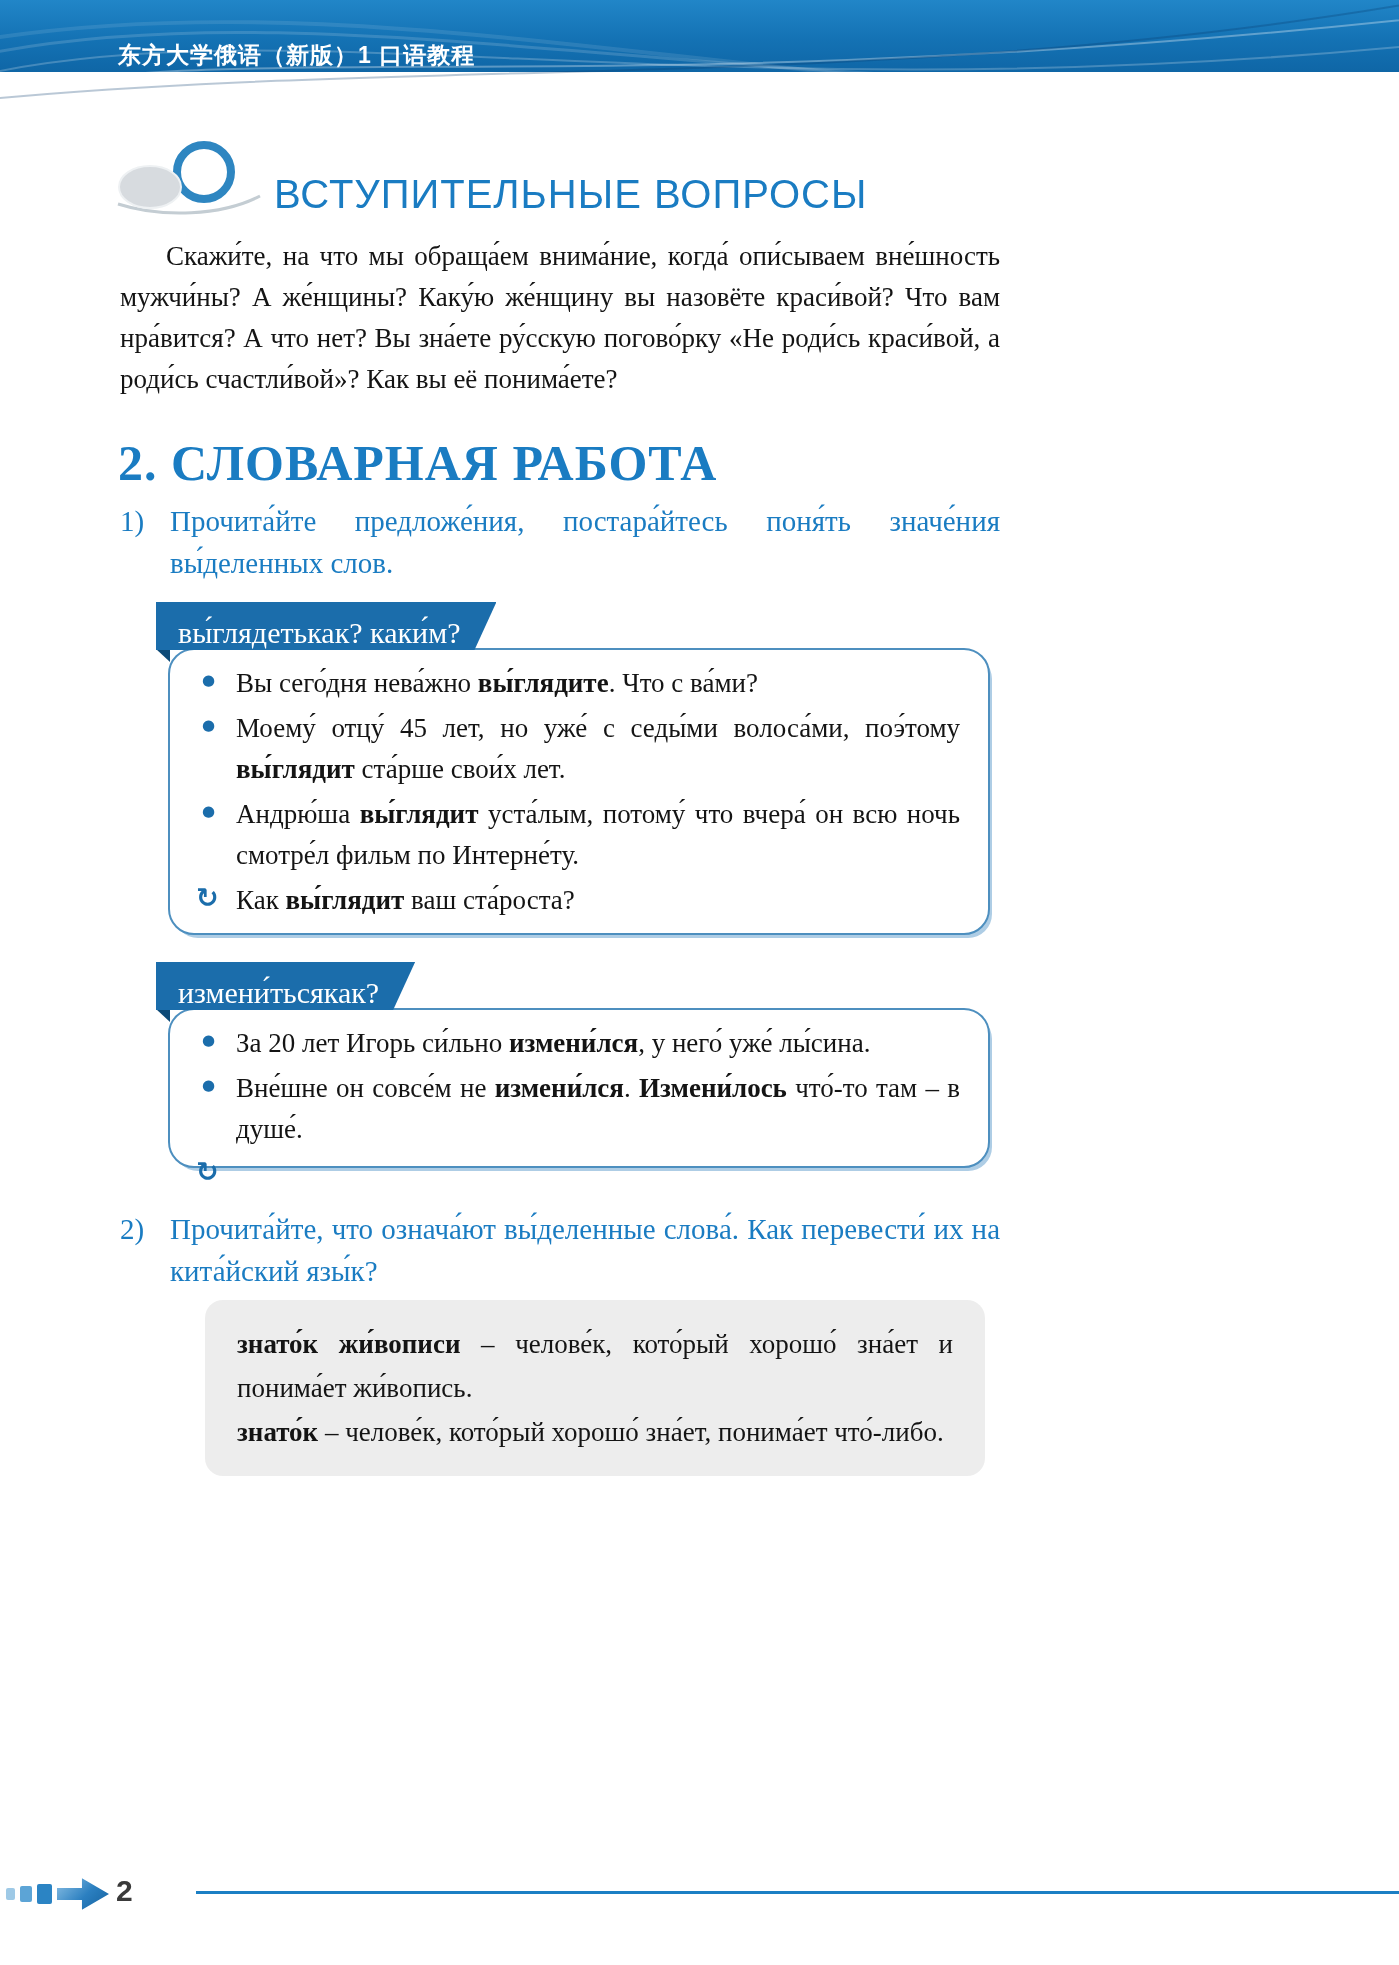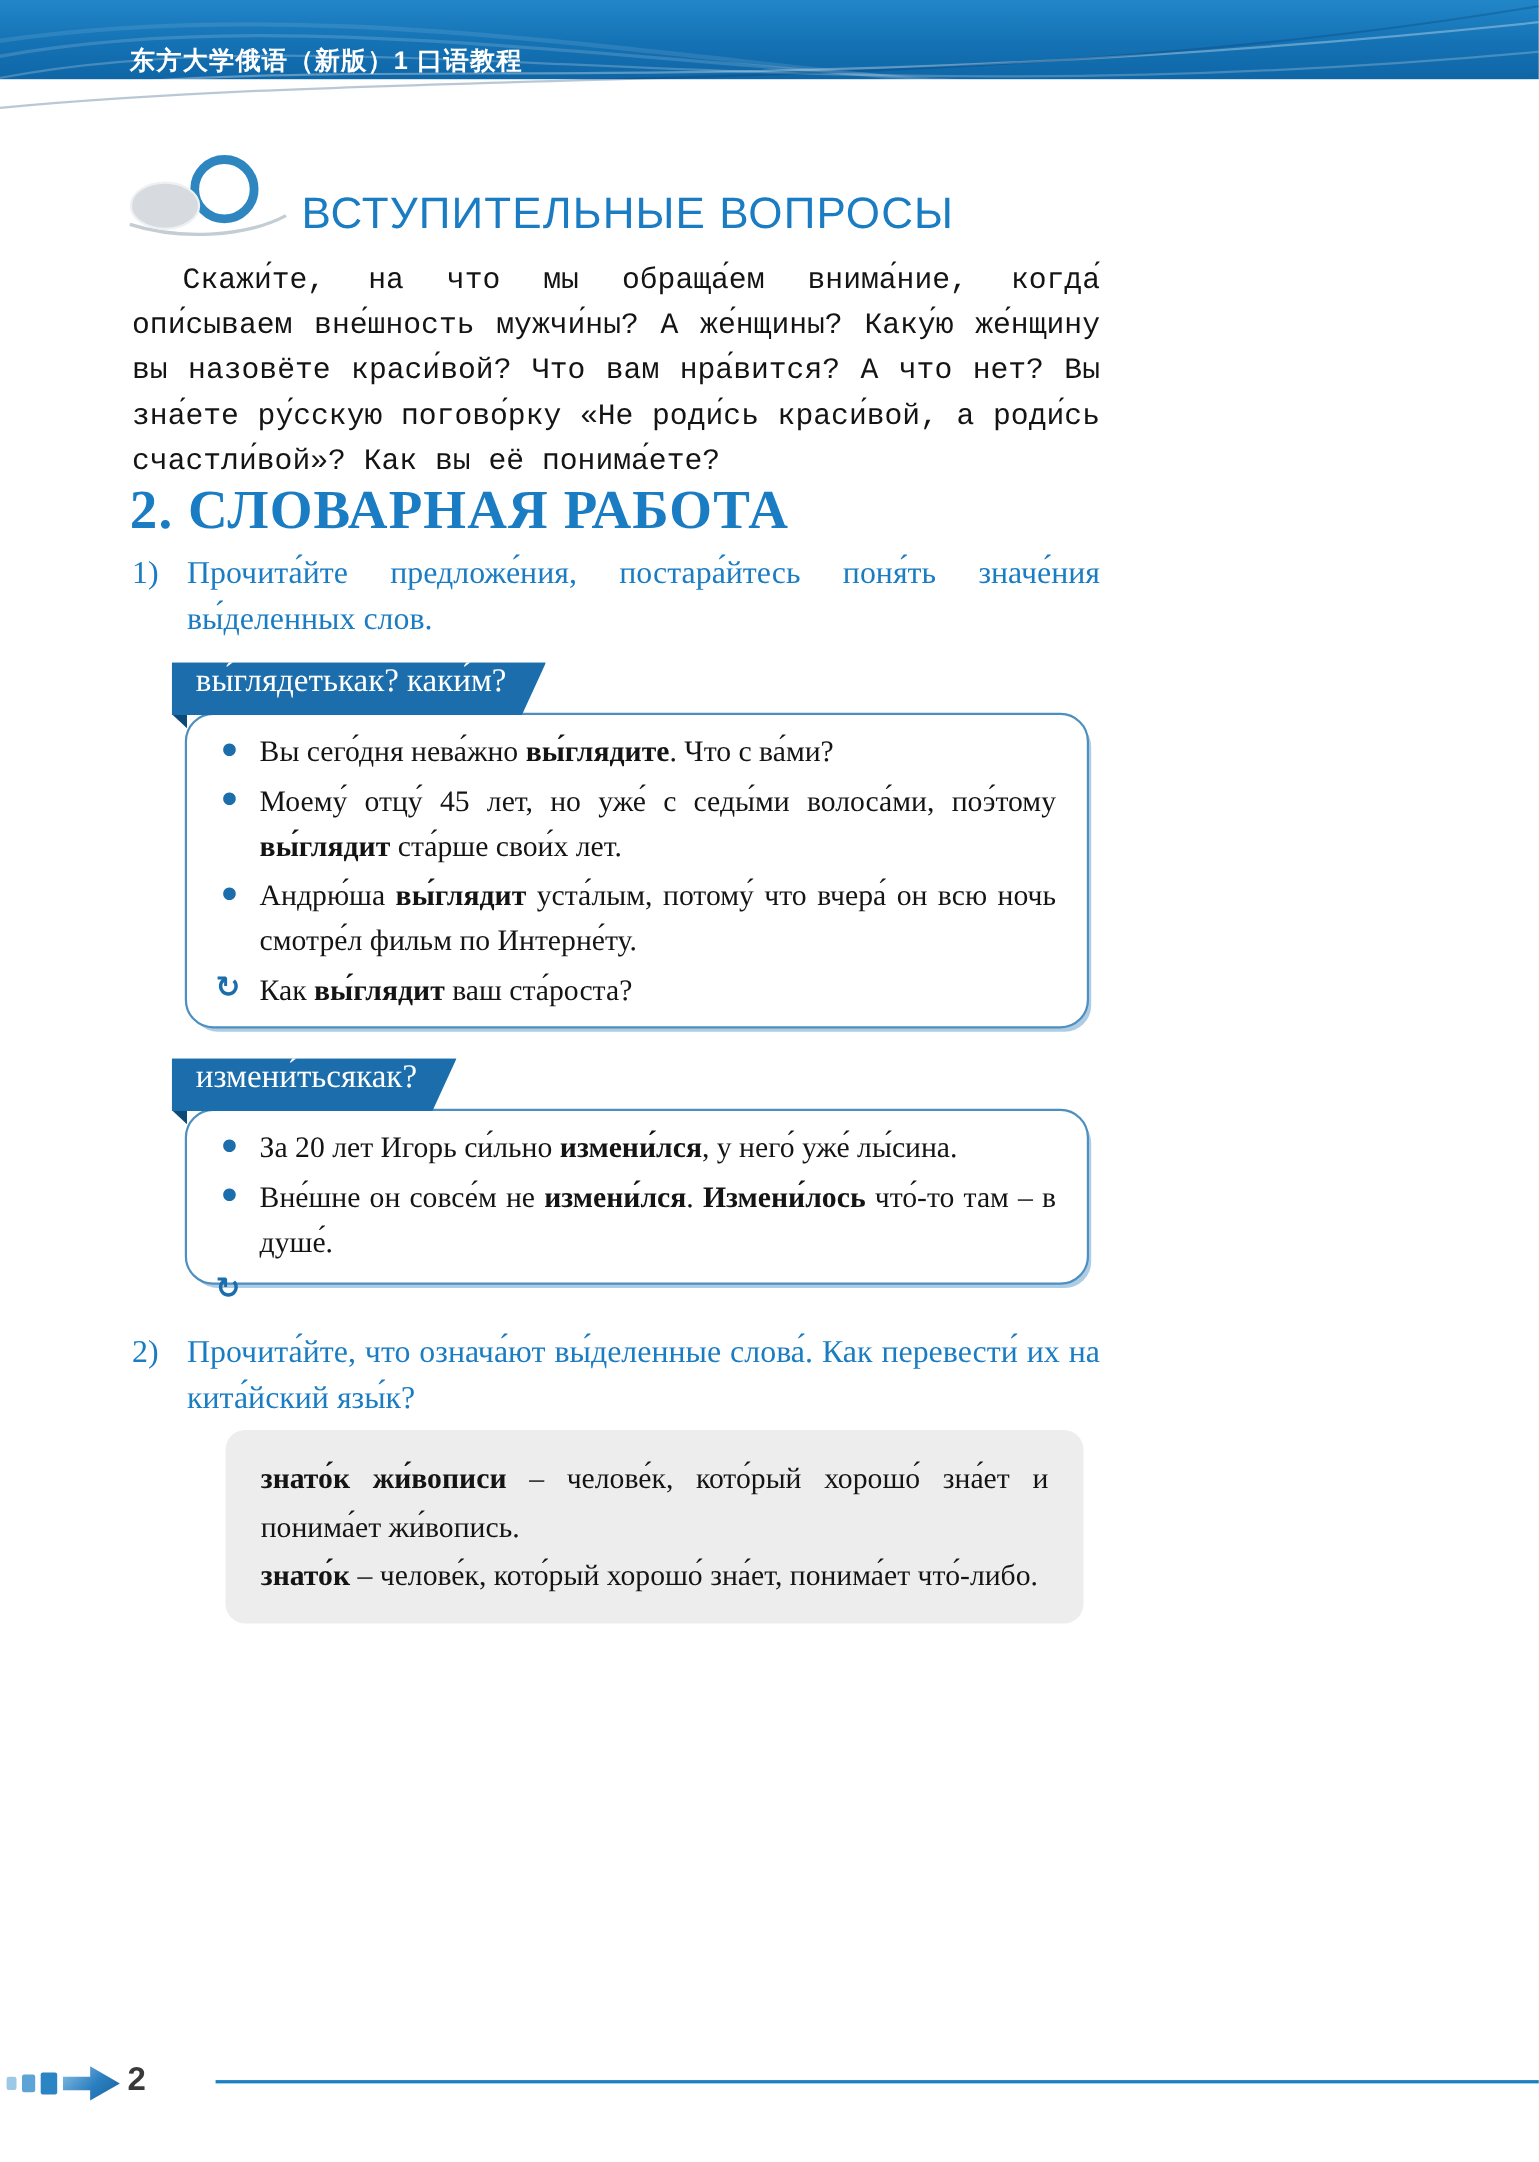--- a/index.html
+++ b/index.html
@@ -28,21 +28,21 @@
   .cloud-wrap{width:152px;height:82px;flex:none;}
   .section-title{
     margin:0 0 6px 0;
     font-family:"Liberation Sans", sans-serif;
     font-weight:400;font-size:40px;line-height:1;
     color:var(--accent,#1a7cc2);letter-spacing:1px;
   }
   
   .intro{
     position:absolute;left:120px;top:236px;width:880px;margin:0;
-    font-size:27px;line-height:41px;text-align:justify;text-indent:46px;font-family:Liberation Mono, monospace;
+    font-size:27px;line-height:41px;text-align:justify;text-indent:46px;
   }
   
   .h2{
     position:absolute;left:118px;top:436px;margin:0;
     font-family:"Liberation Serif", serif;font-weight:700;
     font-size:50px;line-height:1.1;color:var(--accent,#1a7cc2);letter-spacing:1px;
   }
   .task{position:absolute;left:120px;width:880px;display:flex;
     font-size:29px;line-height:42px;color:var(--accent,#1a7cc2);}
   #task1{top:500px;}
@@ -53,21 +53,21 @@
   .vbox{
     position:absolute;left:168px;width:822px;box-sizing:border-box;
     border:2px solid #4d8fbf;border-radius:26px;background:#fff;
     padding:13px 28px 12px 30px;
     box-shadow:4px 5px 0 -2px #aecde5;
   }
   #box1{top:648px;}
   #box2{top:1008px;}
   .tab{
     position:absolute;left:-14px;top:-48px;height:48px;
-    display:flex;align-items:flex-start;
+    display:flex;align-items:flex-end;
     background:var(--tab,#1b6dab);color:#fff;
     font-size:30px;padding:0 36px 0 22px;
     clip-path:polygon(0 0, 100% 0, calc(100% - 22px) 100%, 0 100%);
     white-space:nowrap;
   }
   .tab-fold{
     position:absolute;left:-14px;top:-1px;width:14px;height:13px;
     background:var(--tab-fold,#0c4a78);
     clip-path:polygon(0 0, 100% 0, 100% 100%);
   }

